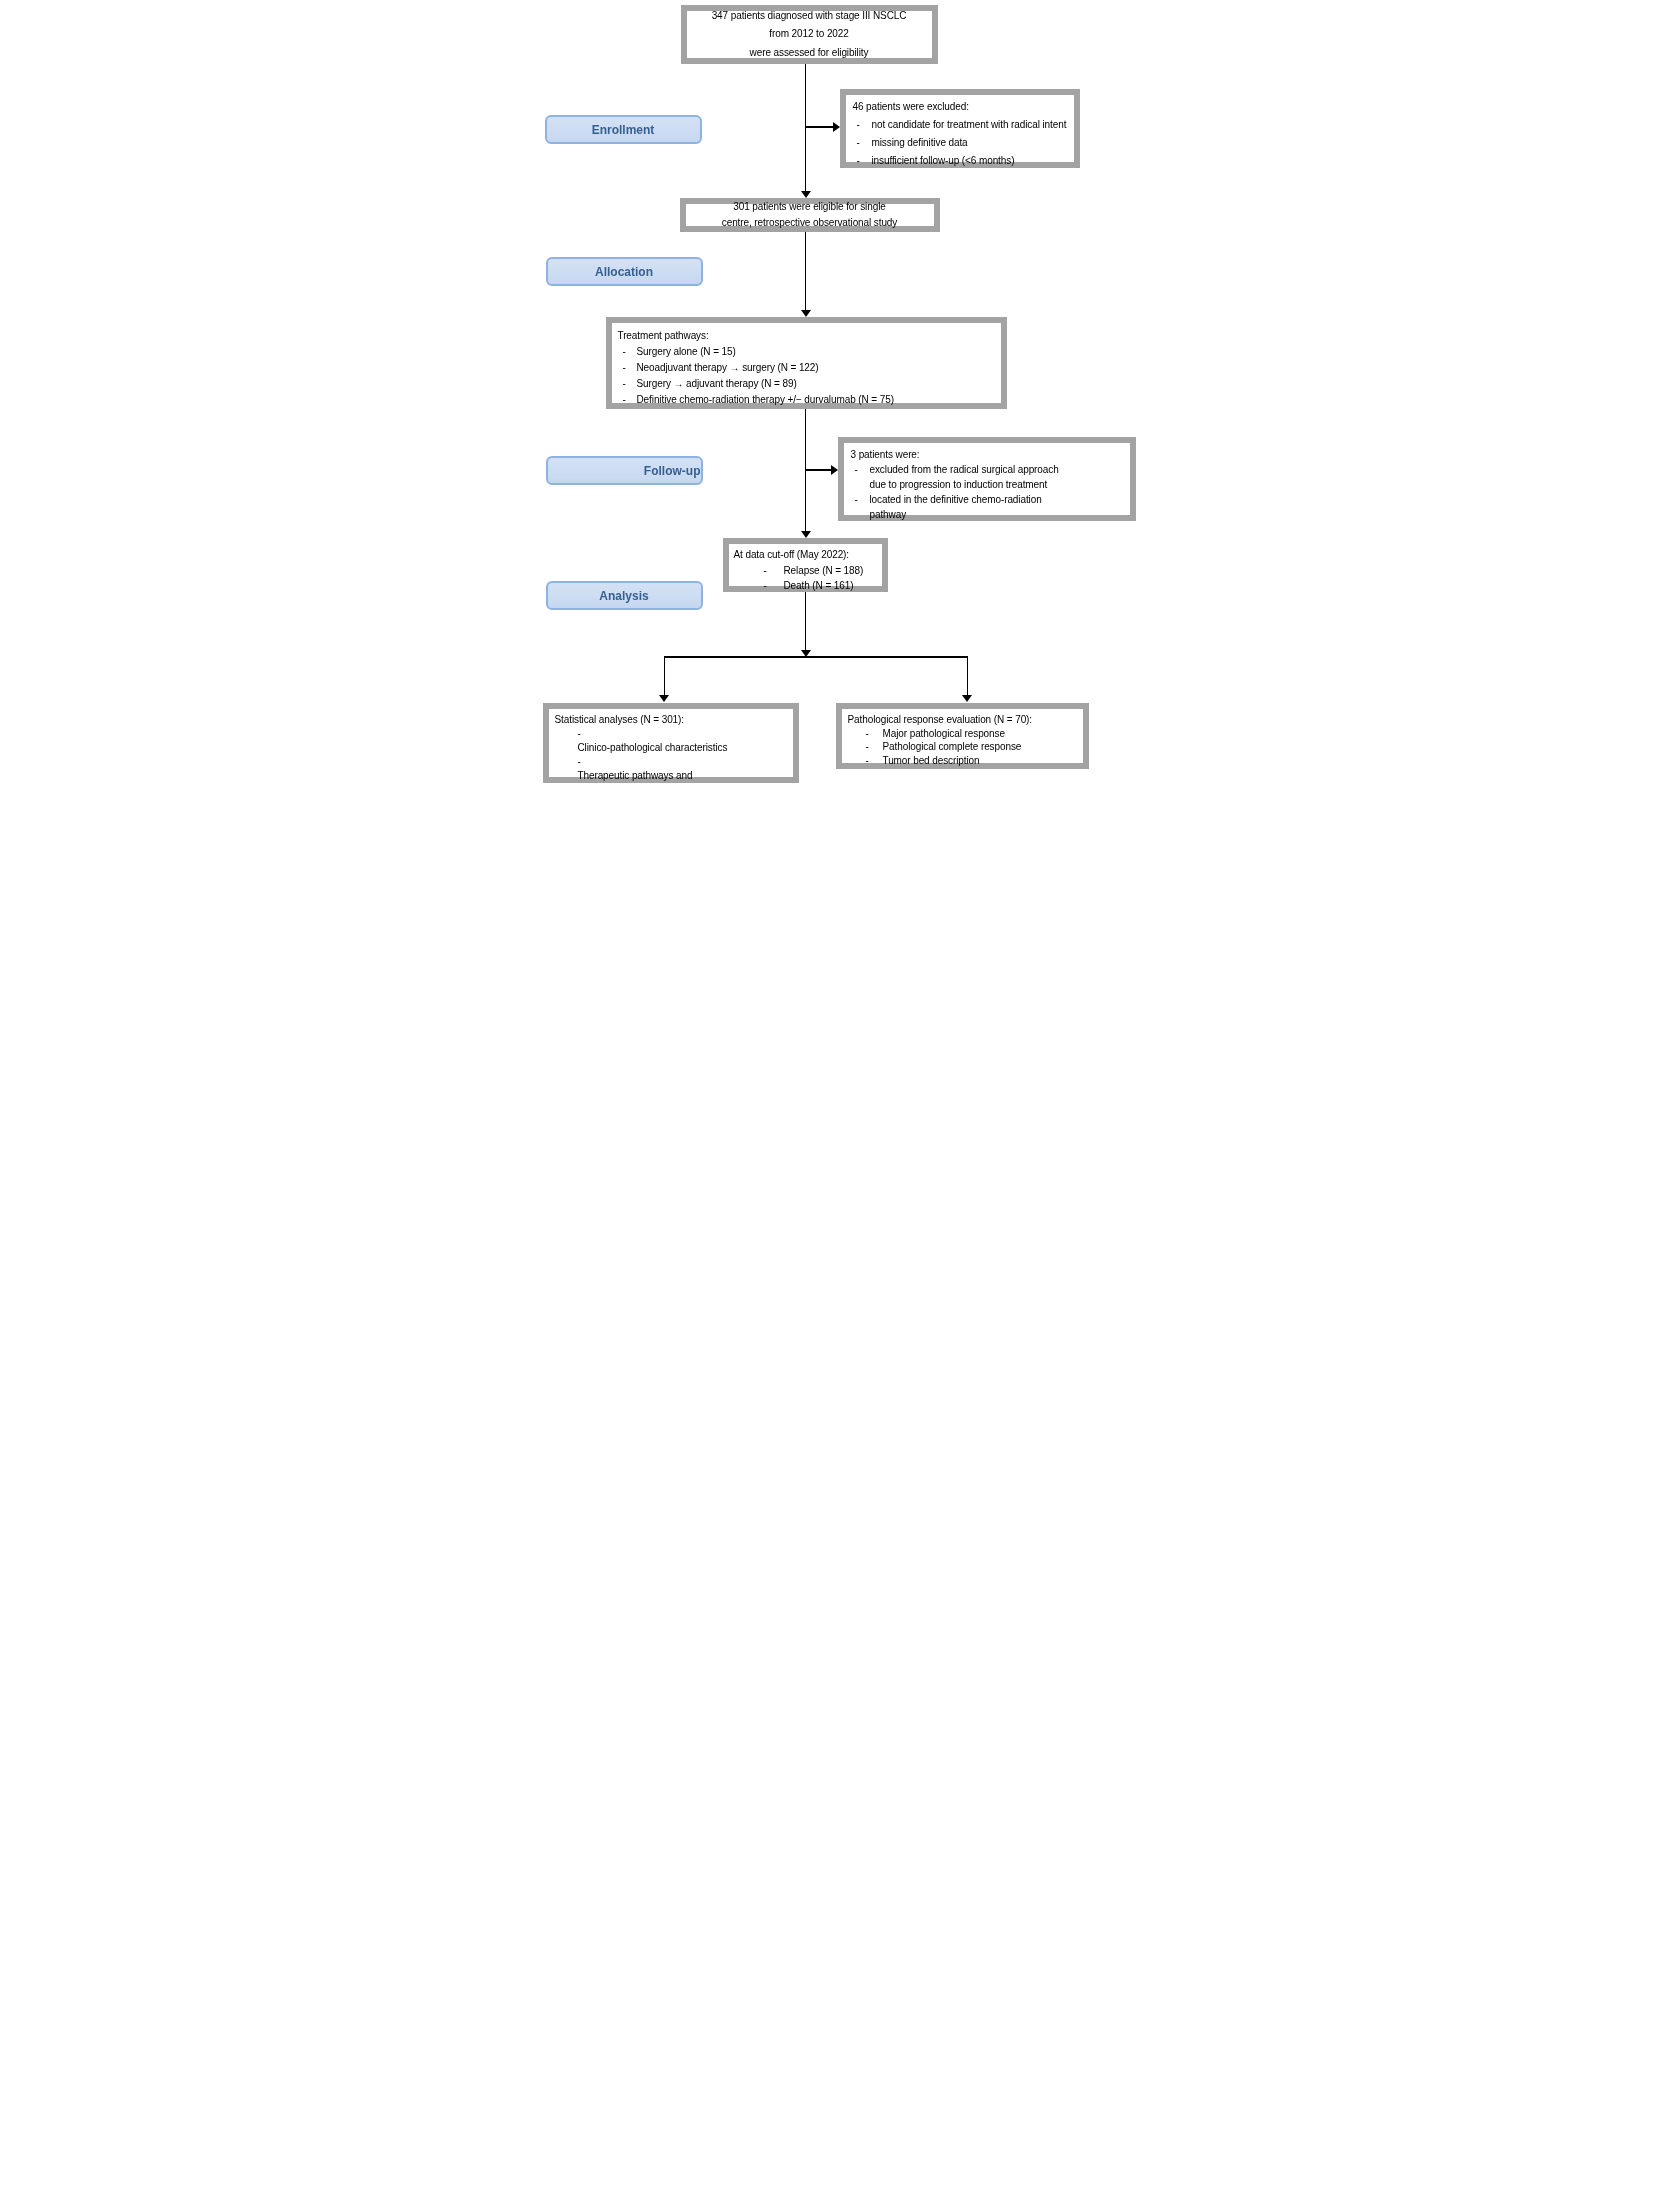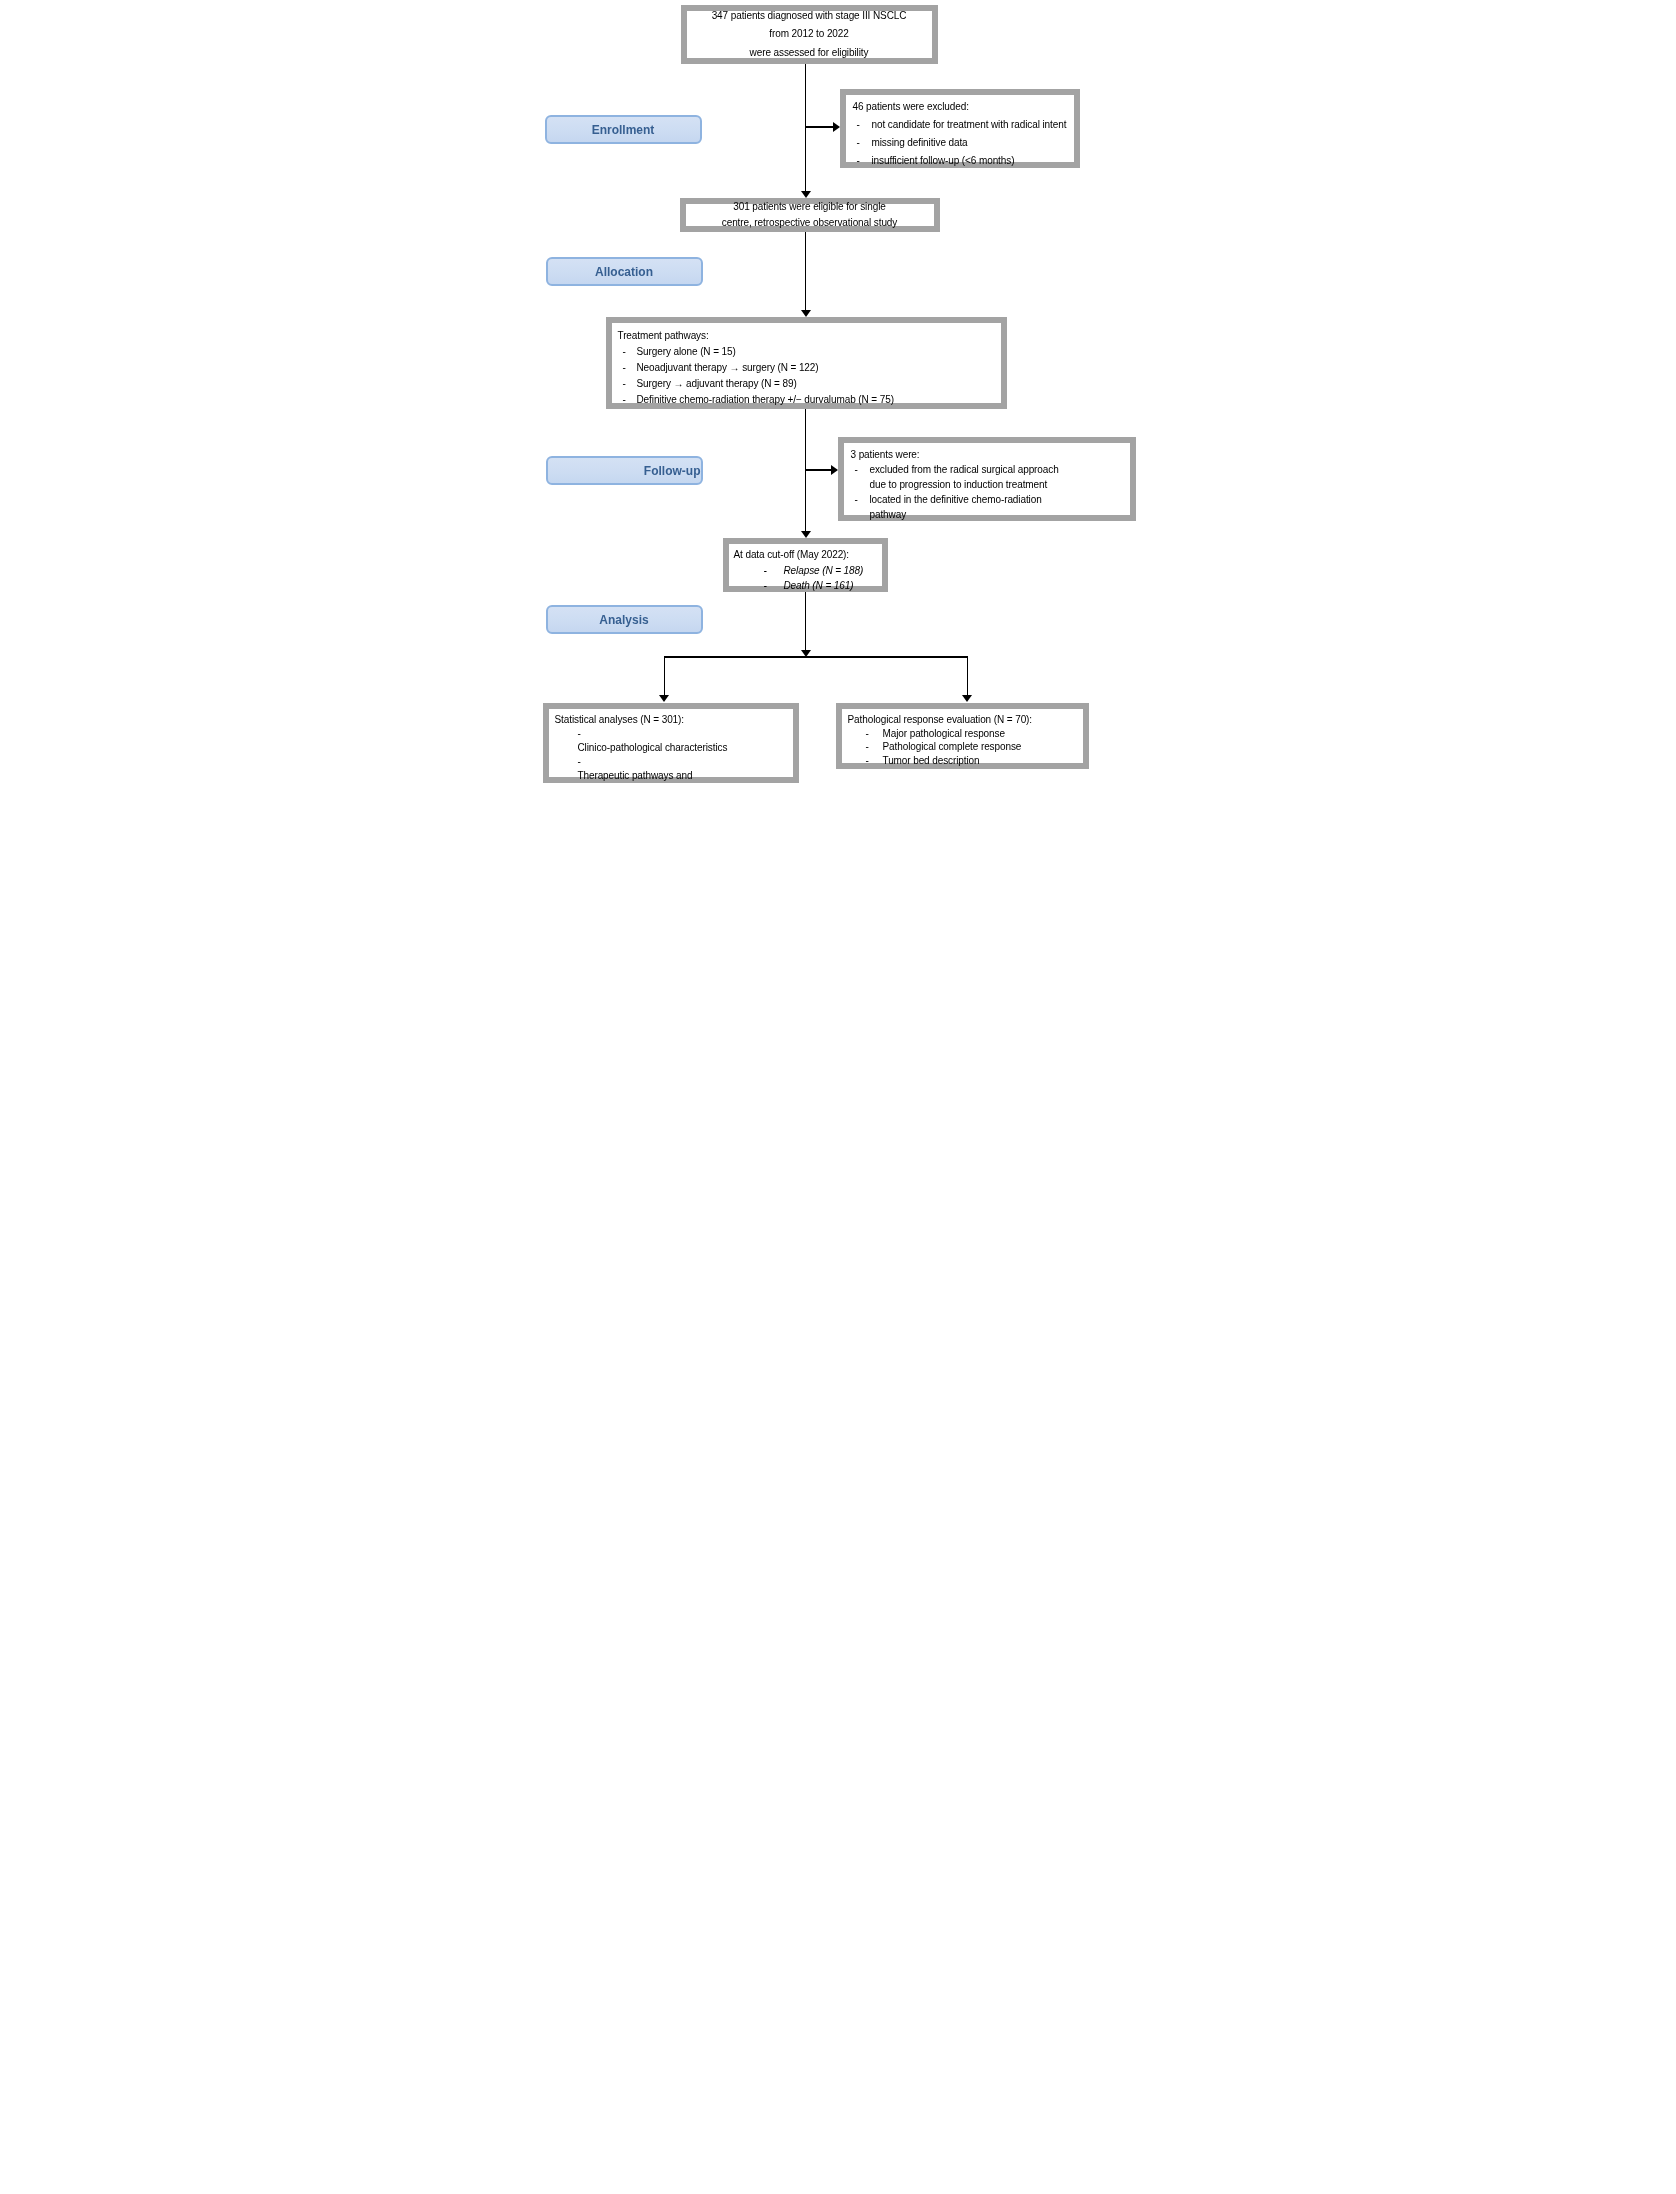--- a/index.html
+++ b/index.html
@@ -37,21 +37,21 @@
 
   #box-assessed { left: 142px; top: 5px;  width: 257px; height: 59px; line-height: 18.6px; }
   #box-excluded { left: 301px; top: 89px; width: 240px; height: 79px; line-height: 18px; padding: 3px 5px 3px 7px; }
   #box-excluded .dash { width: 15px; margin-left: 4px; }
   #box-eligible { left: 141px; top: 198px; width: 260px; height: 34px;  line-height: 15.6px; }
   #box-pathways { left: 67px; top: 317px; width: 401px; height: 92px; line-height: 16px; padding: 4.5px 5px 4.5px 6px; }
   #box-pathways .dash { width: 14px; margin-left: 5px; }
   #box-fuexcl   { left: 299px; top: 437px; width: 298px; height: 84px; line-height: 15px; padding: 3.5px 5px 3.5px 7px; }
   #box-fuexcl .dash { width: 15px; margin-left: 4px; }
   #box-cutoff   { left: 184px; top: 538px; width: 165px; height: 54px; line-height: 15.6px; padding: 3px 4px 3px 5px; }
-  #box-cutoff .li { margin-left: 30px; font-style: italic; }
+  #box-cutoff .li { margin-left: 30px; }
   #box-cutoff .dash { width: 20px; }
   #box-stat     { left: 4px;   top: 703px; width: 256px; height: 80px; line-height: 14px; padding: 3.5px 4px 3.5px 6px; }
   #box-stat .li { margin-left: 23px; flex-direction: column; }
   #box-stat .dash { width: 18px; }
   #box-path     { left: 297px; top: 703px; width: 253px; height: 66px; line-height: 13.6px; padding: 4px 4px 4px 6px; }
   #box-path .li { margin-left: 18px; }
   #box-path .dash { width: 17px; }
 
   
   .stage {
@@ -65,21 +65,21 @@
     color: #365f91;
     font-weight: bold;
     font-size: 12px;
     display: flex;
     align-items: center;
     justify-content: center;
   }
   #stage-enrollment { left: 6px; top: 115px; }
   #stage-allocation { left: 7px; top: 257px; }
   #stage-followup   { left: 7px; top: 456px; justify-content: flex-end; }
-  #stage-analysis   { left: 7px; top: 605px; }
+  #stage-analysis   { left: 7px; top: 581px; }
 
   
   .vline, .hline { position: absolute; background: #000; }
   .vline { width: 1.5px; }
   .hline { height: 2px; }
   .arr-down {
     position: absolute; width: 0; height: 0;
     border-left: 5px solid transparent;
     border-right: 5px solid transparent;
     border-top: 7px solid #000;

